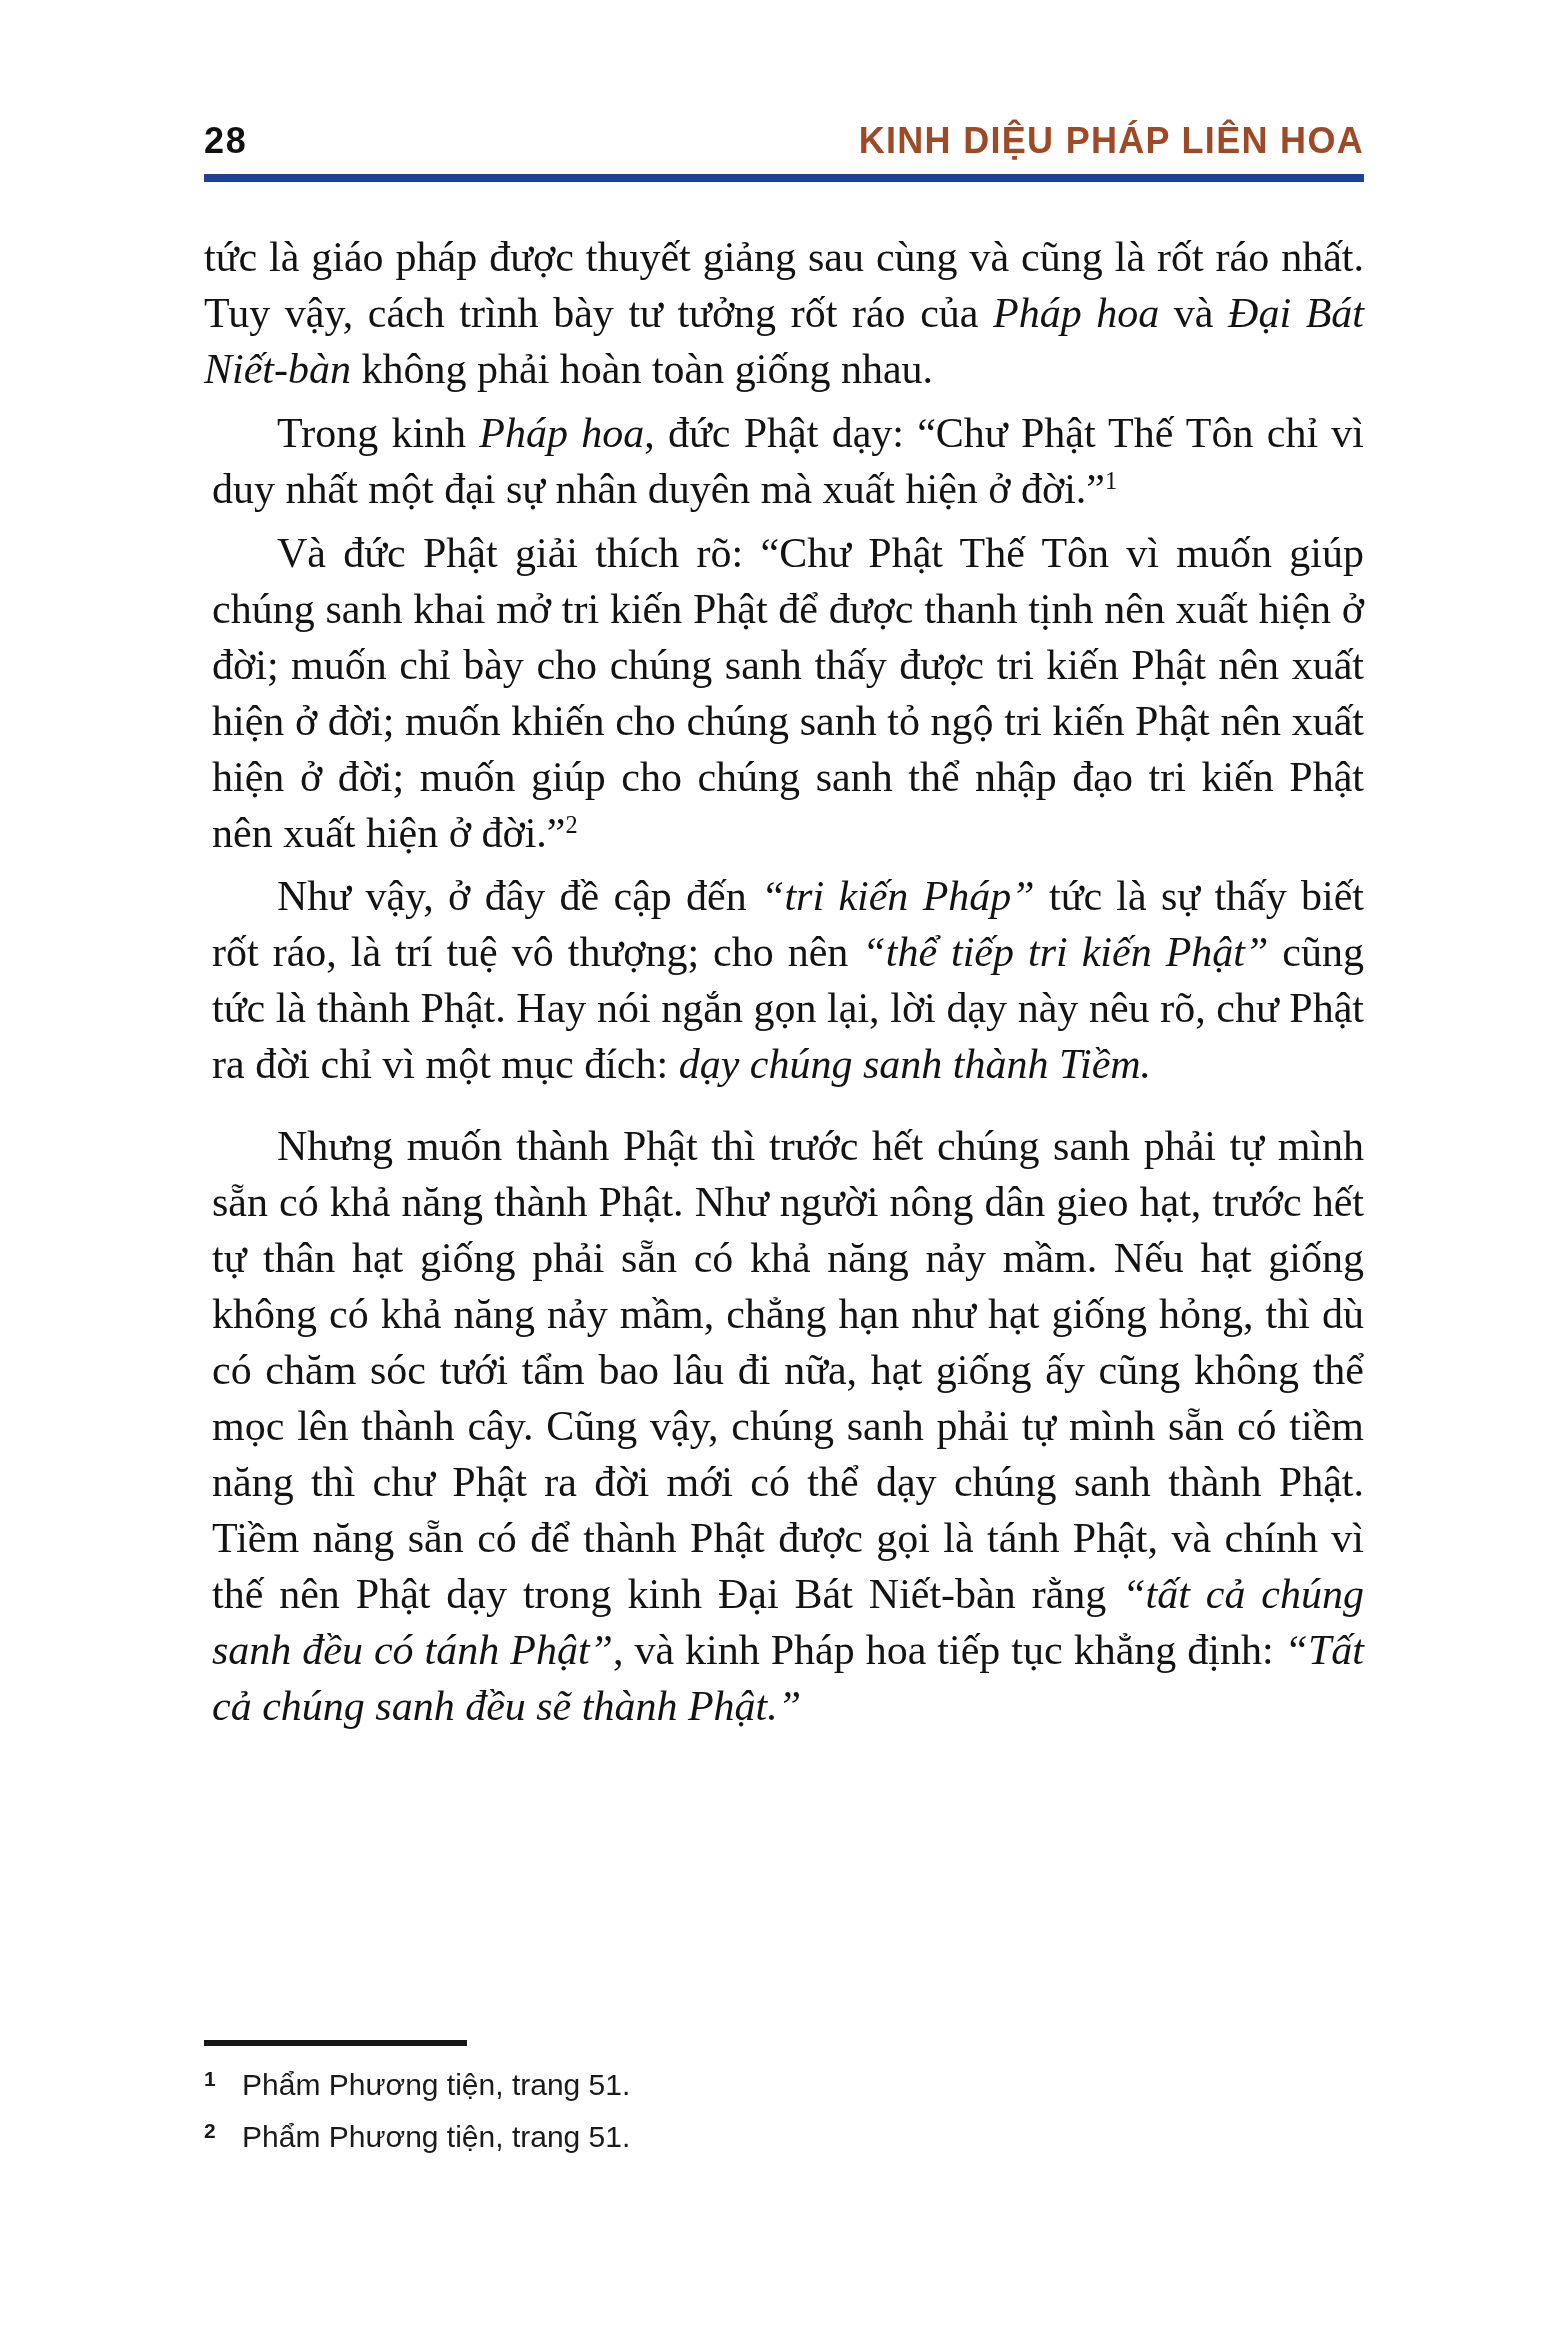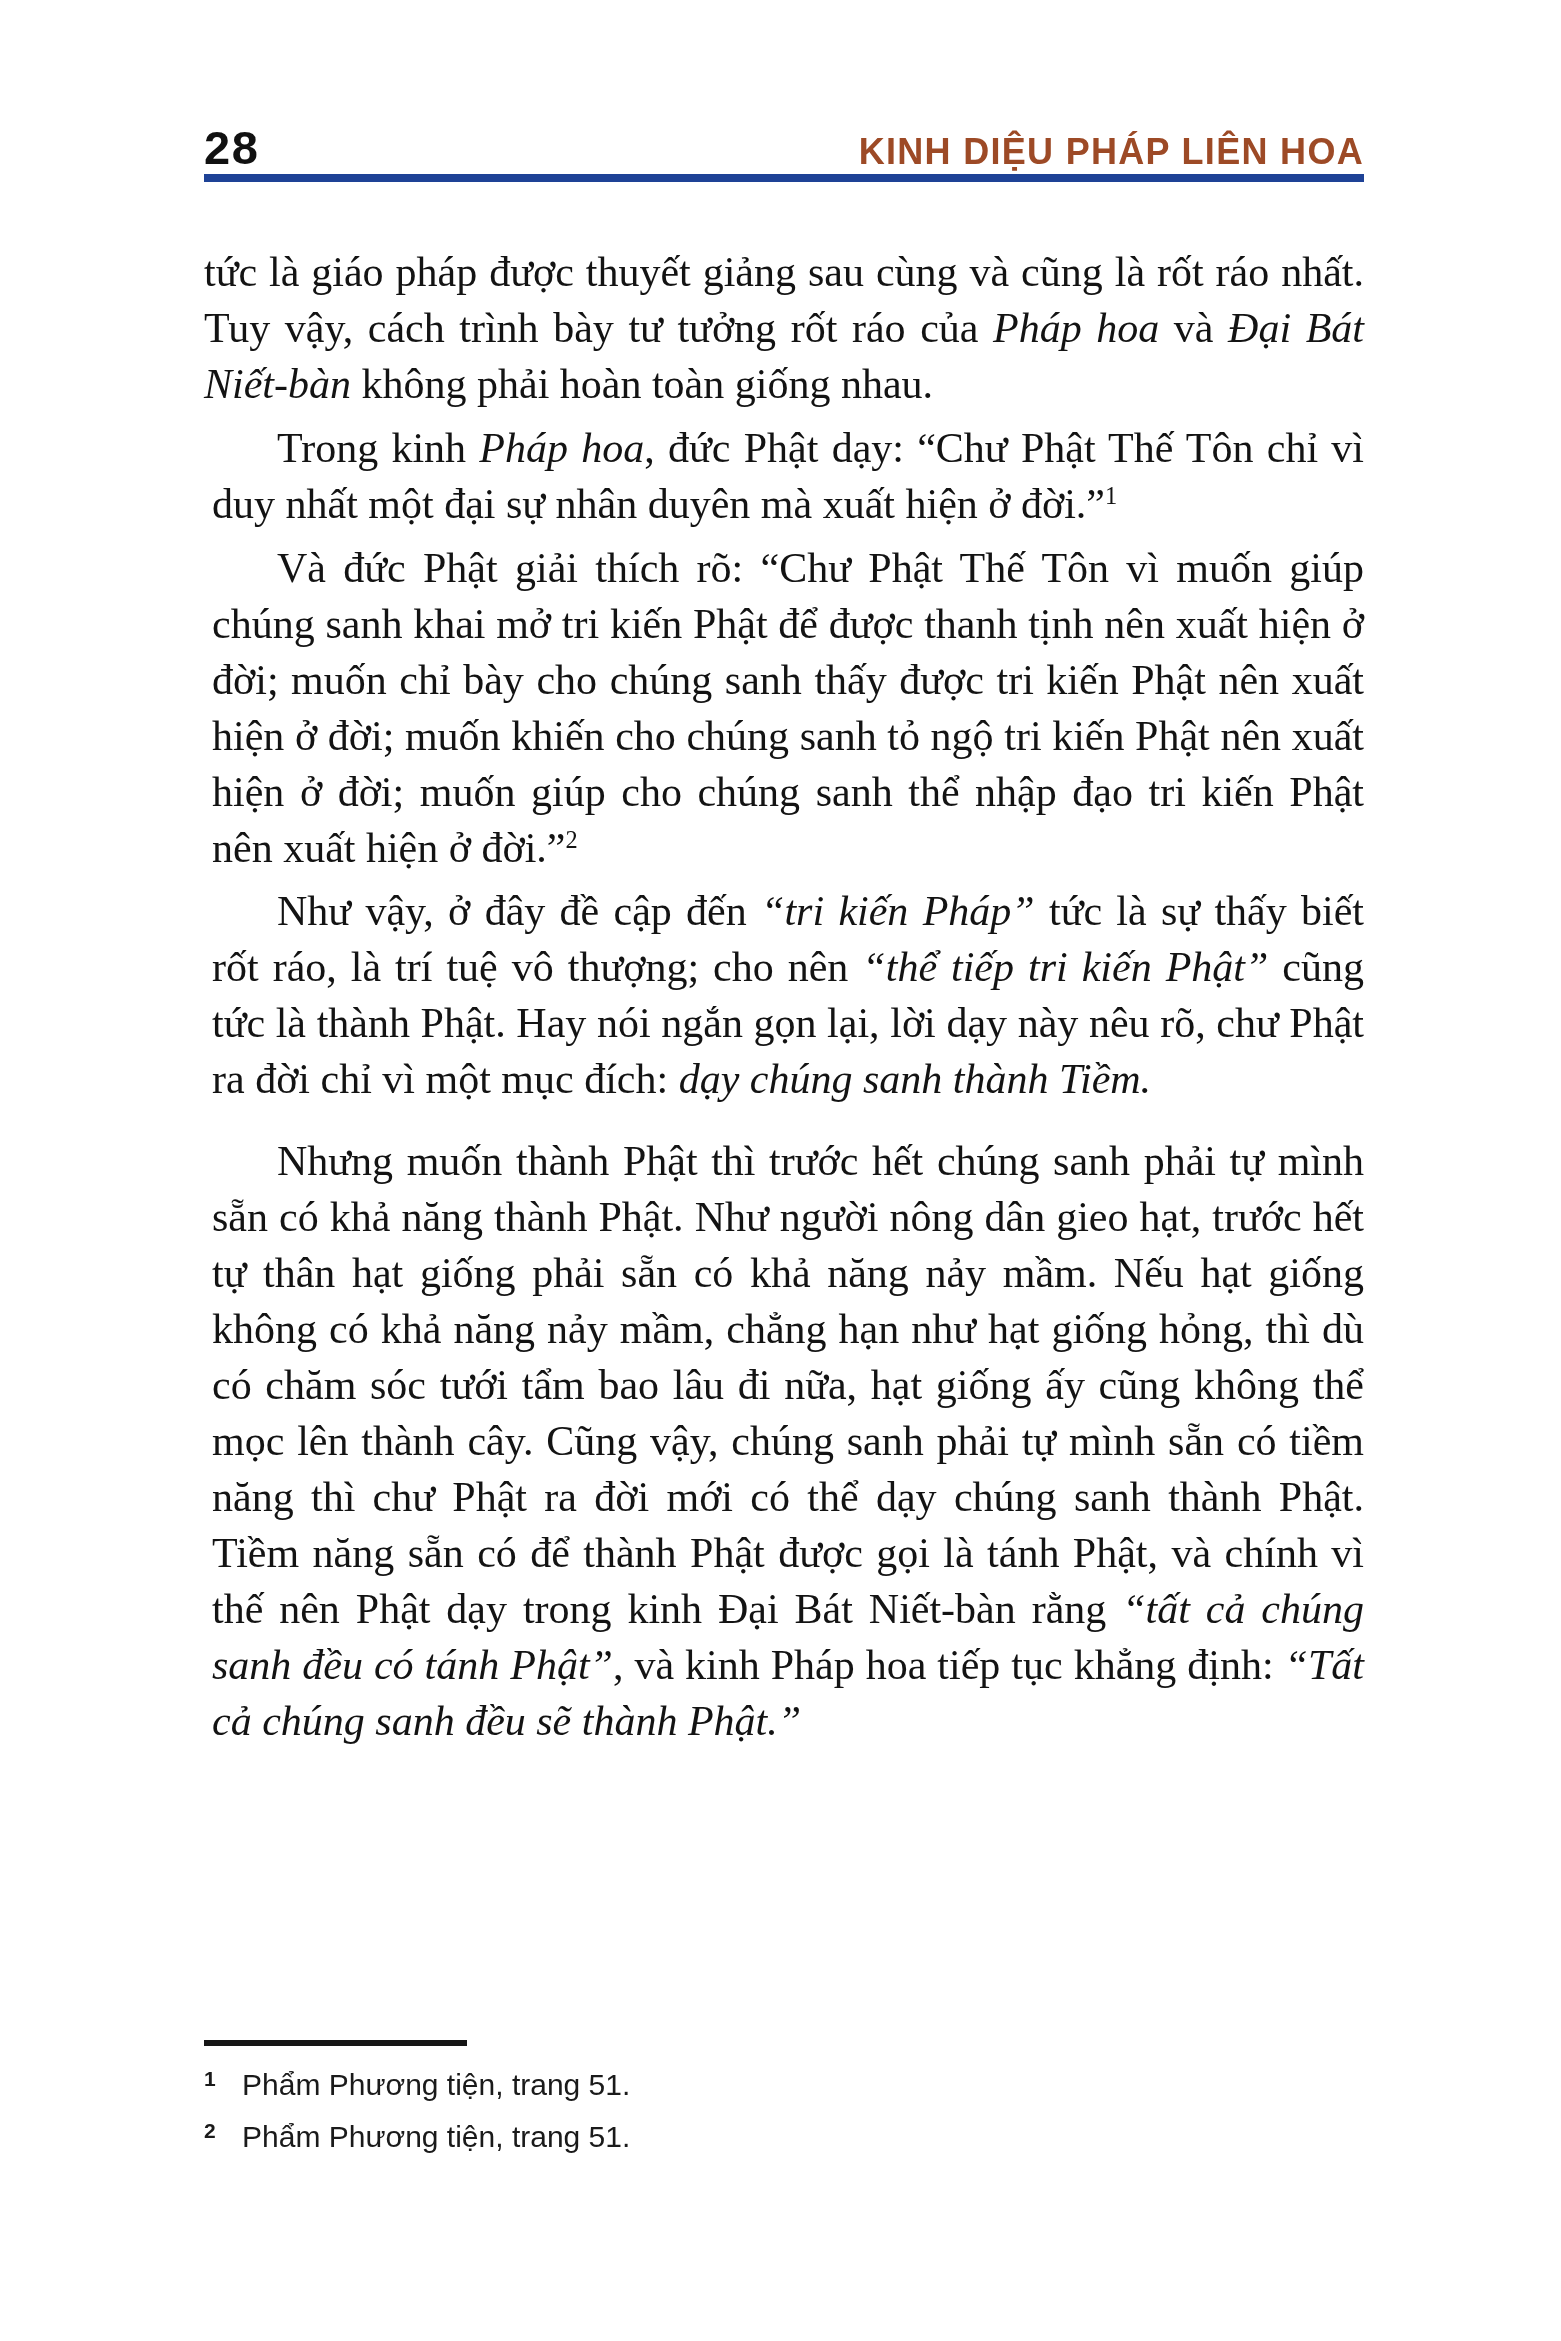--- a/index.html
+++ b/index.html
@@ -20,40 +20,40 @@
     position: absolute;
     top: 120px;
     left: 204px;
     width: 1160px;
     display: flex;
     justify-content: space-between;
     align-items: baseline;
     font-family: "Liberation Sans", "DejaVu Sans", sans-serif;
   }
   .page-number {
-    font-size: 47px;
+    font-size: 36px;
     font-weight: bold;
     color: #111111;
     letter-spacing: 1.7px;
   }
   .running-title {
     font-size: 36px;
     font-weight: bold;
     letter-spacing: 1.3px;
   }
   .head-rule {
     position: absolute;
     top: 174px;
     left: 204px;
     width: 1160px;
     height: 7.8px;
   }
   .body-text {
     position: absolute;
-    top: 244px;
+    top: 229px;
     left: 204px;
     width: 1160px;
     font-size: 42px;
     line-height: 56px;
     text-align: justify;
     text-justify: inter-word;
   }
   .body-text p.para {
     margin: 0;
   }

